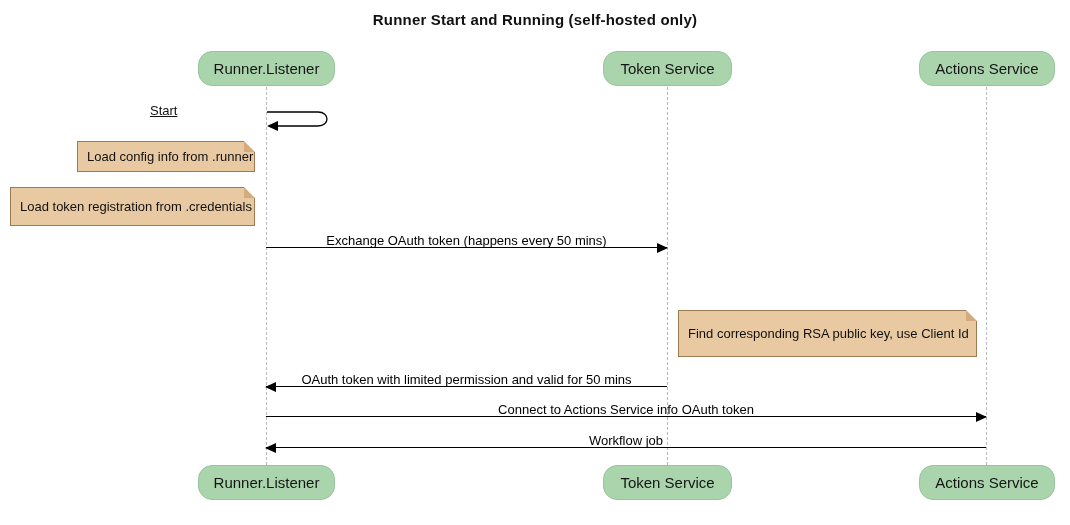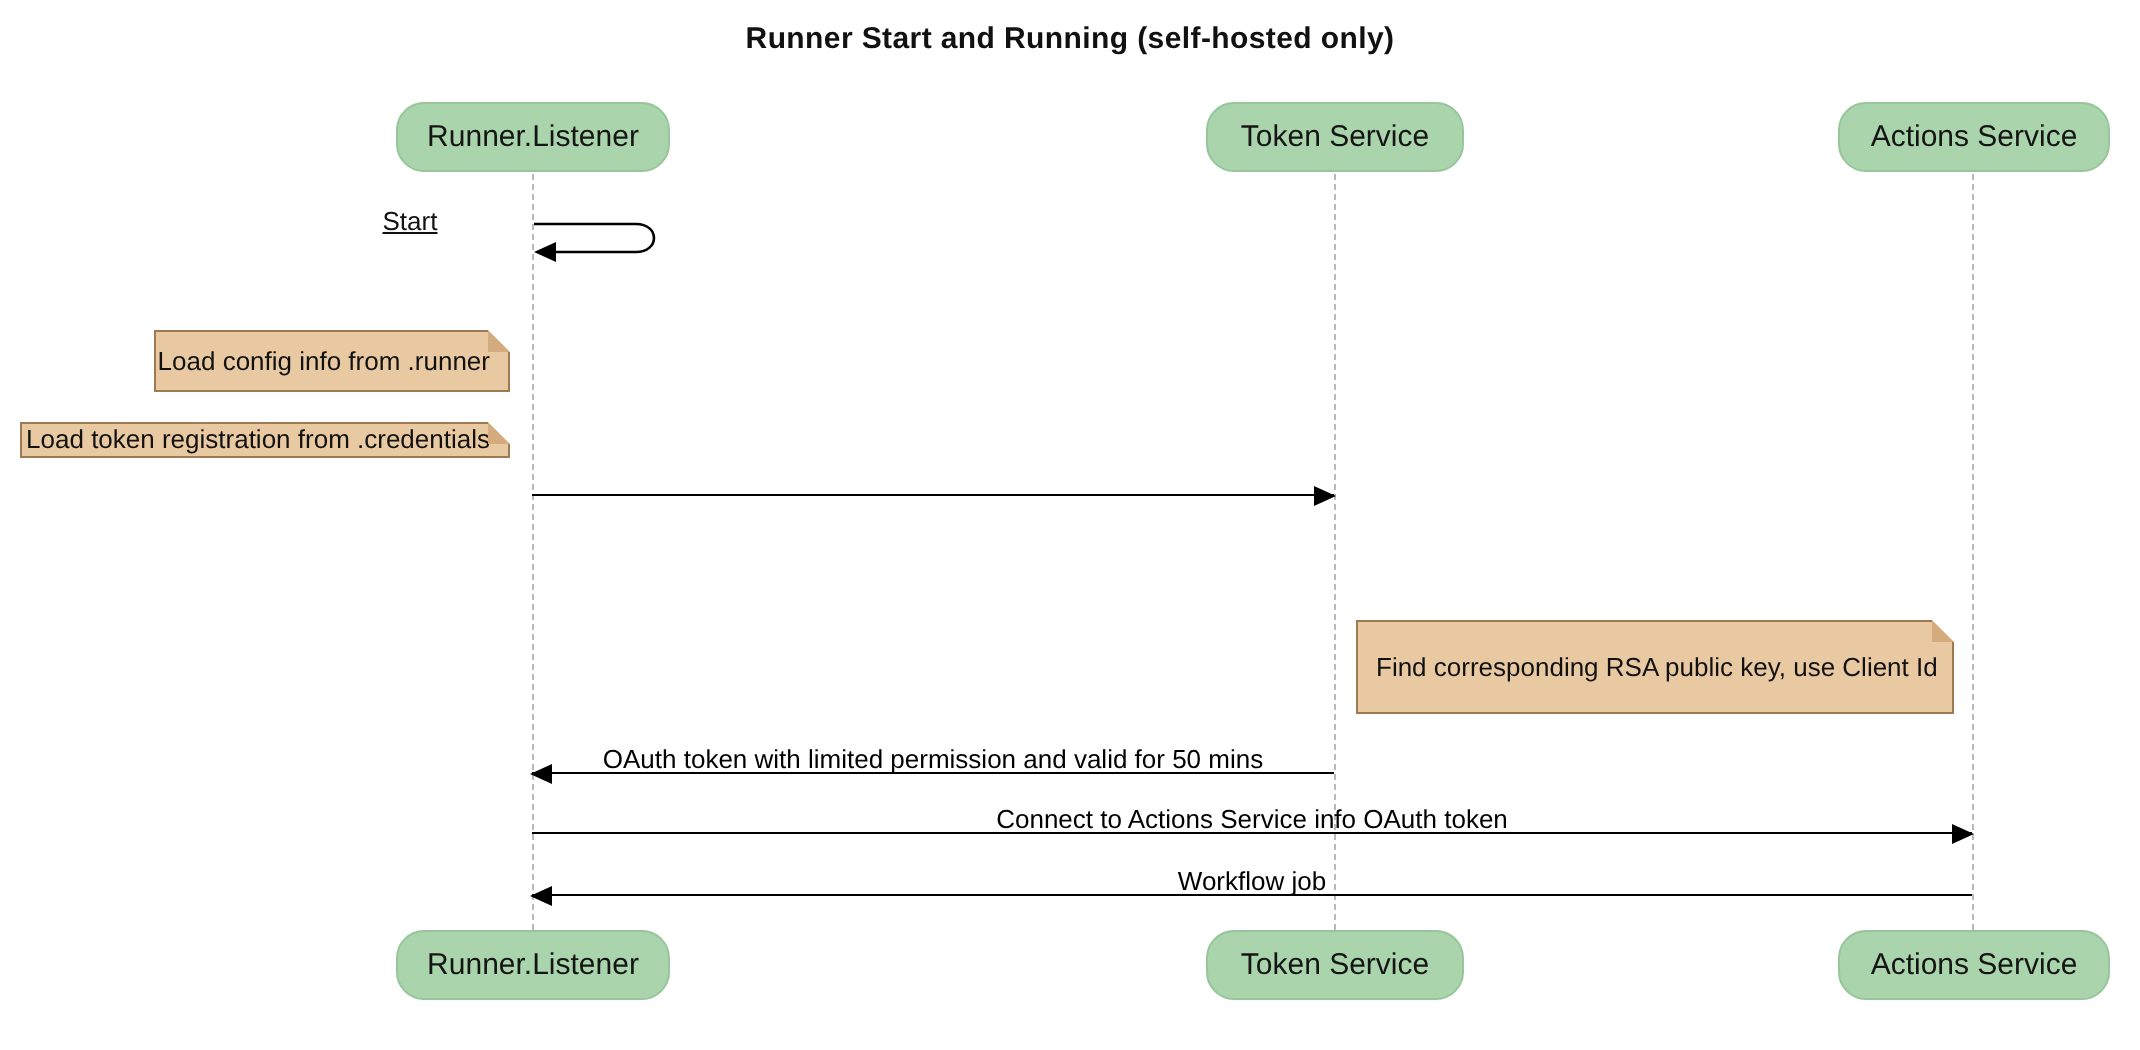--- a/index.html
+++ b/index.html
@@ -60,21 +60,21 @@
     position: absolute;
     font-size: 13px;
     text-align: center;
     white-space: nowrap;
     color: #000;
   }
 
   .start-label {
     position: absolute;
     font-size: 13px;
-    text-align: center;
+    text-align: left;
     white-space: nowrap;
     text-decoration: underline;
   }
 
   .arrow-line {
     position: absolute;
     height: 1px;
     background: var(--arrow);
   }
   .head-right {
@@ -101,21 +101,21 @@
     background: var(--note_fill);
     border: 1px solid var(--note_border);
     font-size: 13px;
     display: flex;
     flex-direction: column;
     justify-content: center;
     padding: 4px 9px;
     line-height: 1.35;
     box-shadow: 0 0 0 0 transparent;
   }
-  .note.centered { align-items: flex-end; text-align: center; margin-top: 24px; }
+  .note.centered { align-items: flex-start; text-align: center; }
   .note::before {
     content: "";
     position: absolute;
     top: -1px; right: -1px;
     border-style: solid;
     border-width: 0 11px 11px 0;
     border-color: var(--bg) var(--bg) var(--note_fold) var(--note_fold);
   }
   .note .note-line { display: block; white-space: nowrap; }
 </style>
@@ -143,24 +143,25 @@
   <div class="start-label" style="left:150px; top:103px; width:110px;">Start</div>
   <svg class="self-loop" style="left:266px; top:105px;" width="74" height="28" viewBox="0 0 74 28">
     <path d="M1,7 H52 C64,7 64,21 52,21 H12" fill="none" stroke="#000" stroke-width="1.3"></path>
     <polygon points="12,16 12,26 1,21" fill="#000"></polygon>
   </svg>
 
   <div class="note centered" style="left:77px; top:141px; width:178px; height:31px;">
     <span class="note-line">Load config info from .runner</span>
   </div>
 
-  <div class="note centered" style="left:10px; top:187px; width:245px; height:18px;">
+  <div class="note centered" style="left:10px; top:187px; width:245px; height:39px;">
     <span class="note-line">Load token registration from .credentials</span>
   </div>
 
+  <div class="msg-label" style="left:266px; top:233px; width:401px;">Exchange OAuth token (happens every 50 mins)</div>
   <div class="arrow-line" style="left:266px; top:247px; width:401px;">
     <div class="head-right"></div>
   </div>
 
 
   <div class="note" style="left:678px; top:310px; width:299px; height:47px;">
     <span class="note-line">Find corresponding RSA public key, use Client Id</span>
   </div>
 
   <div class="msg-label" style="left:266px; top:372px; width:401px;">OAuth token with limited permission and valid for 50 mins</div>

